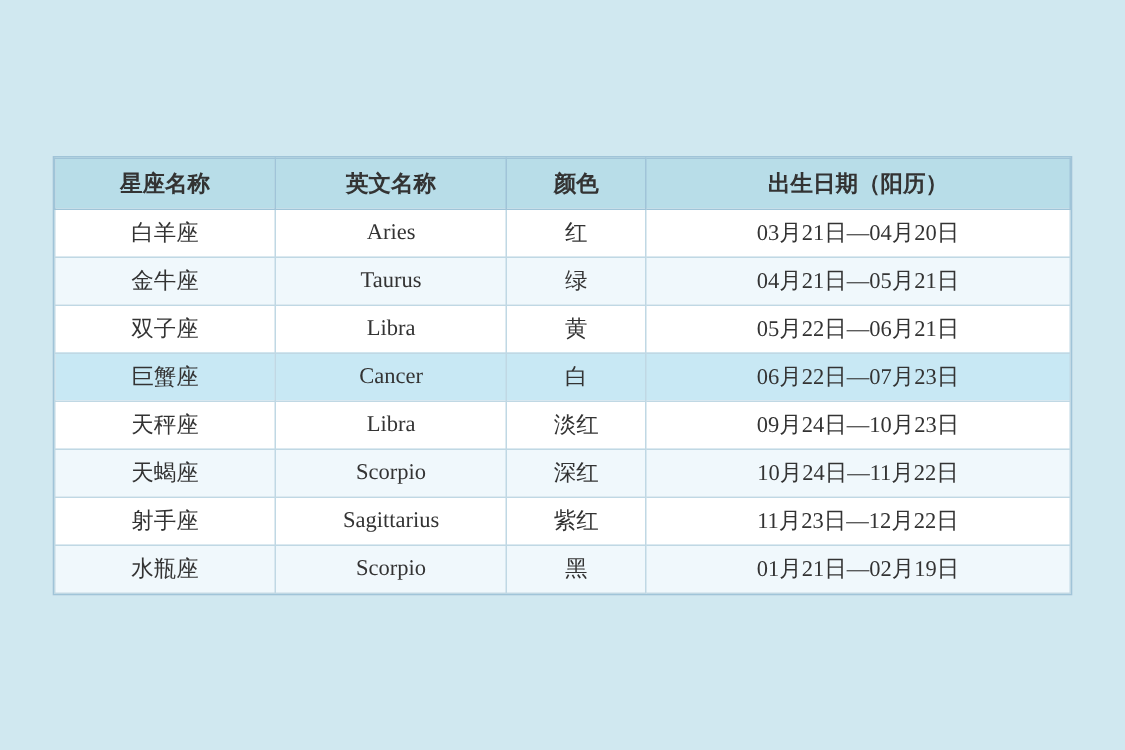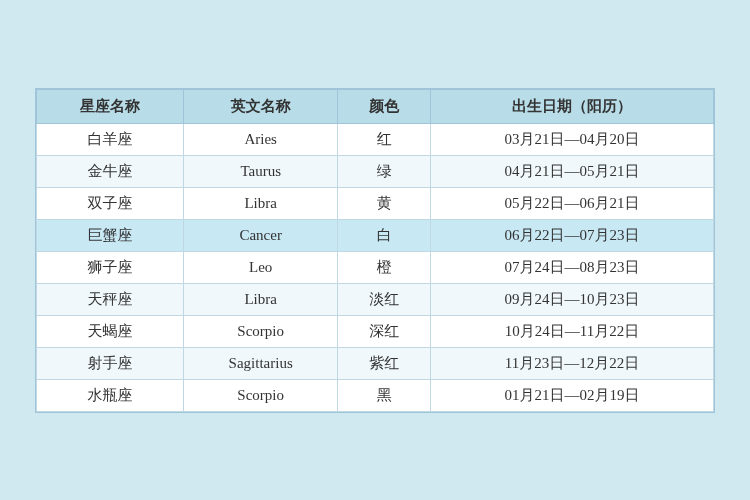--- a/index.html
+++ b/index.html
@@ -80,26 +80,20 @@
           <td>黄</td>
           <td>05月22日—06月21日</td>
         </tr>
         <tr class="highlighted-row">
           <td>巨蟹座</td>
           <td>Cancer</td>
           <td>白</td>
           <td>06月22日—07月23日</td>
         </tr>
         <tr>
-          <td>狮子座</td>
-          <td>Leo</td>
-          <td>橙</td>
-          <td>07月24日—08月23日</td>
-        </tr>
-        <tr>
           <td>天秤座</td>
           <td>Libra</td>
           <td>淡红</td>
           <td>09月24日—10月23日</td>
         </tr>
         <tr>
           <td>天蝎座</td>
           <td>Scorpio</td>
           <td>深红</td>
           <td>10月24日—11月22日</td>

